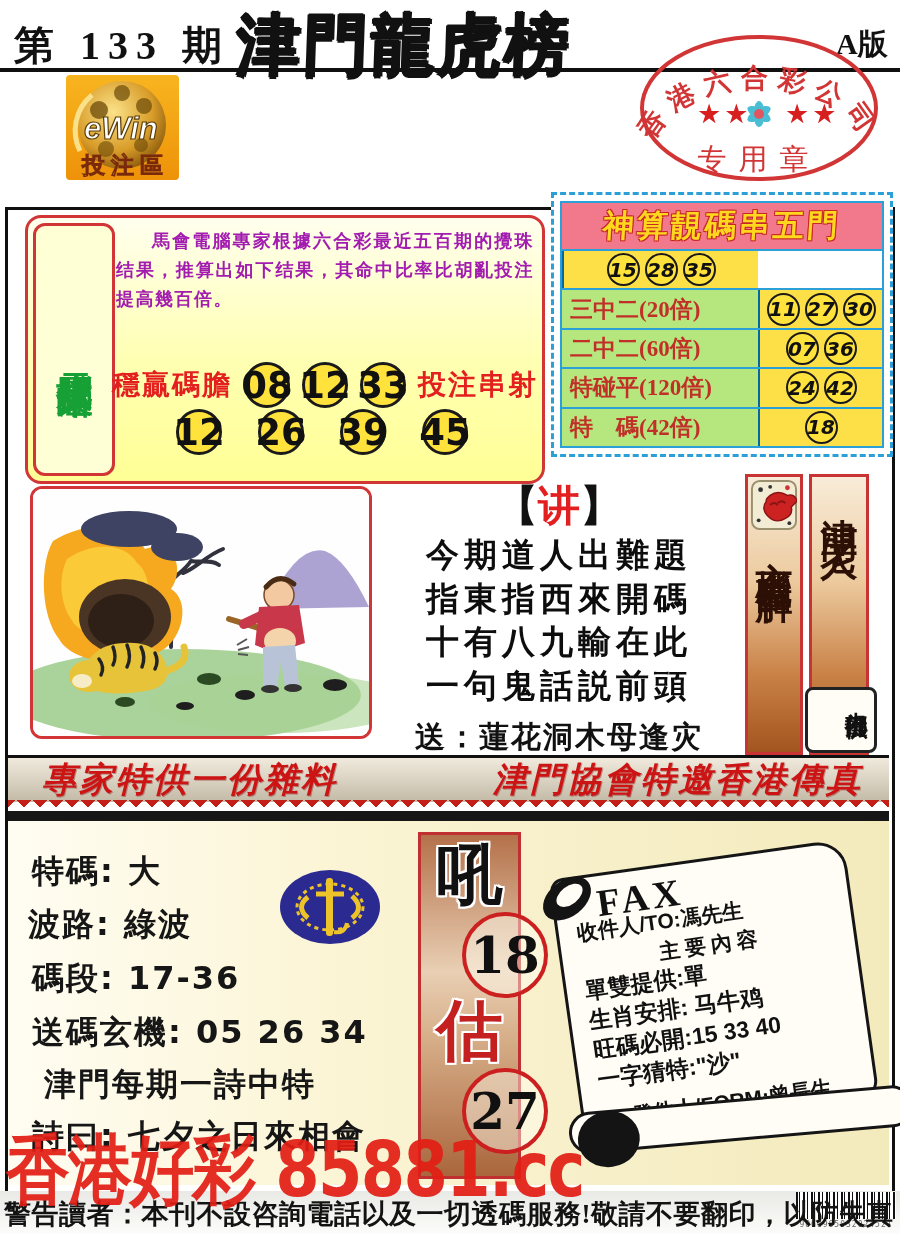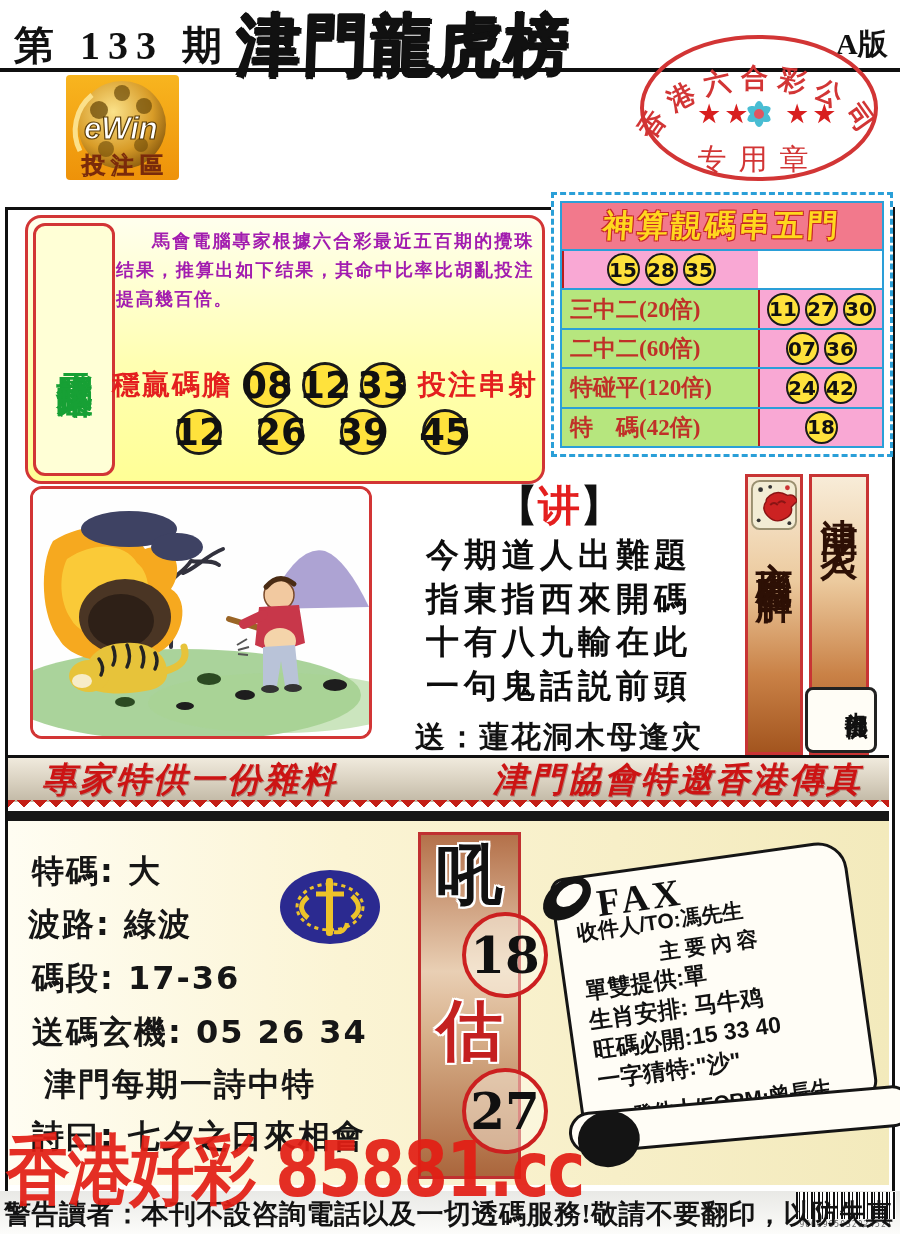--- a/index.html
+++ b/index.html
@@ -42,22 +42,22 @@
   
   .dashed-box{left:551px;top:192px;width:342px;height:265px;border:3px dashed #2a9fd8;background:#fff;
     box-sizing:border-box;padding:6px;}
   .ltable{width:100%;height:100%;border:2px solid #2a9fd8;box-sizing:border-box;display:flex;flex-direction:column;}
   .ltable-header{height:46px;background:#f2798c;display:flex;align-items:center;justify-content:center;}
   .ltable-title{font-size:31px;font-weight:900;color:#ffd71e;letter-spacing:3px;transform:skewX(-4deg);
     text-shadow:1px 1px 0 #c62828,-1px -1px 0 #c62828,1px -1px 0 #c62828,-1px 1px 0 #c62828;}
   .lrow{flex:1;display:grid;grid-template-columns:196px 1fr;border-top:2px solid #2a9fd8;}
   .lcell-label{background:#b6e67e;color:#c03028;font-weight:800;font-size:23px;display:flex;
     align-items:center;padding-left:8px;letter-spacing:0;}
-  .lcell-val{background:#f9a8d4;border-left:2px solid #b91c1c;display:flex;align-items:center;
-    justify-content:center;gap:5px;}
+  .lcell-val{background:#fde047;border-left:2px solid #0369a1;display:flex;align-items:center;
+    justify-content:center;gap:5px;font-style:italic;}
   .mini-circle{width:33px;height:33px;border-radius:50%;background:#ffe23c;border:2px solid #1a1a1a;
     display:flex;align-items:center;justify-content:center;font-size:20px;font-weight:900;color:#111;
     font-family:"DejaVu Sans",sans-serif;box-sizing:border-box;}
 
   
   .picture{left:30px;top:486px;width:336px;height:247px;border:3px solid #d23535;border-radius:12px;
     overflow:hidden;background:#fff;}
   .poem{left:378px;top:478px;width:362px;text-align:center;}
   .poem-title{font-size:42px;font-weight:900;}
   .poem-title .red{color:#e41f1f;}

